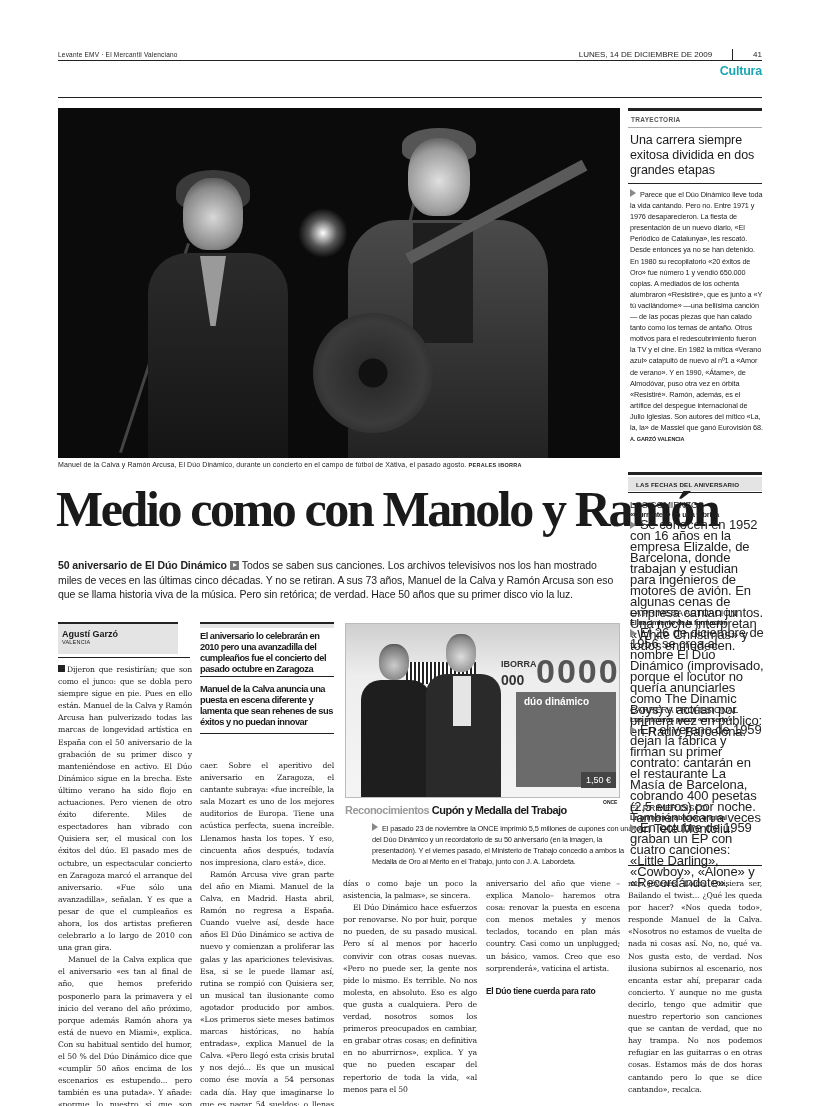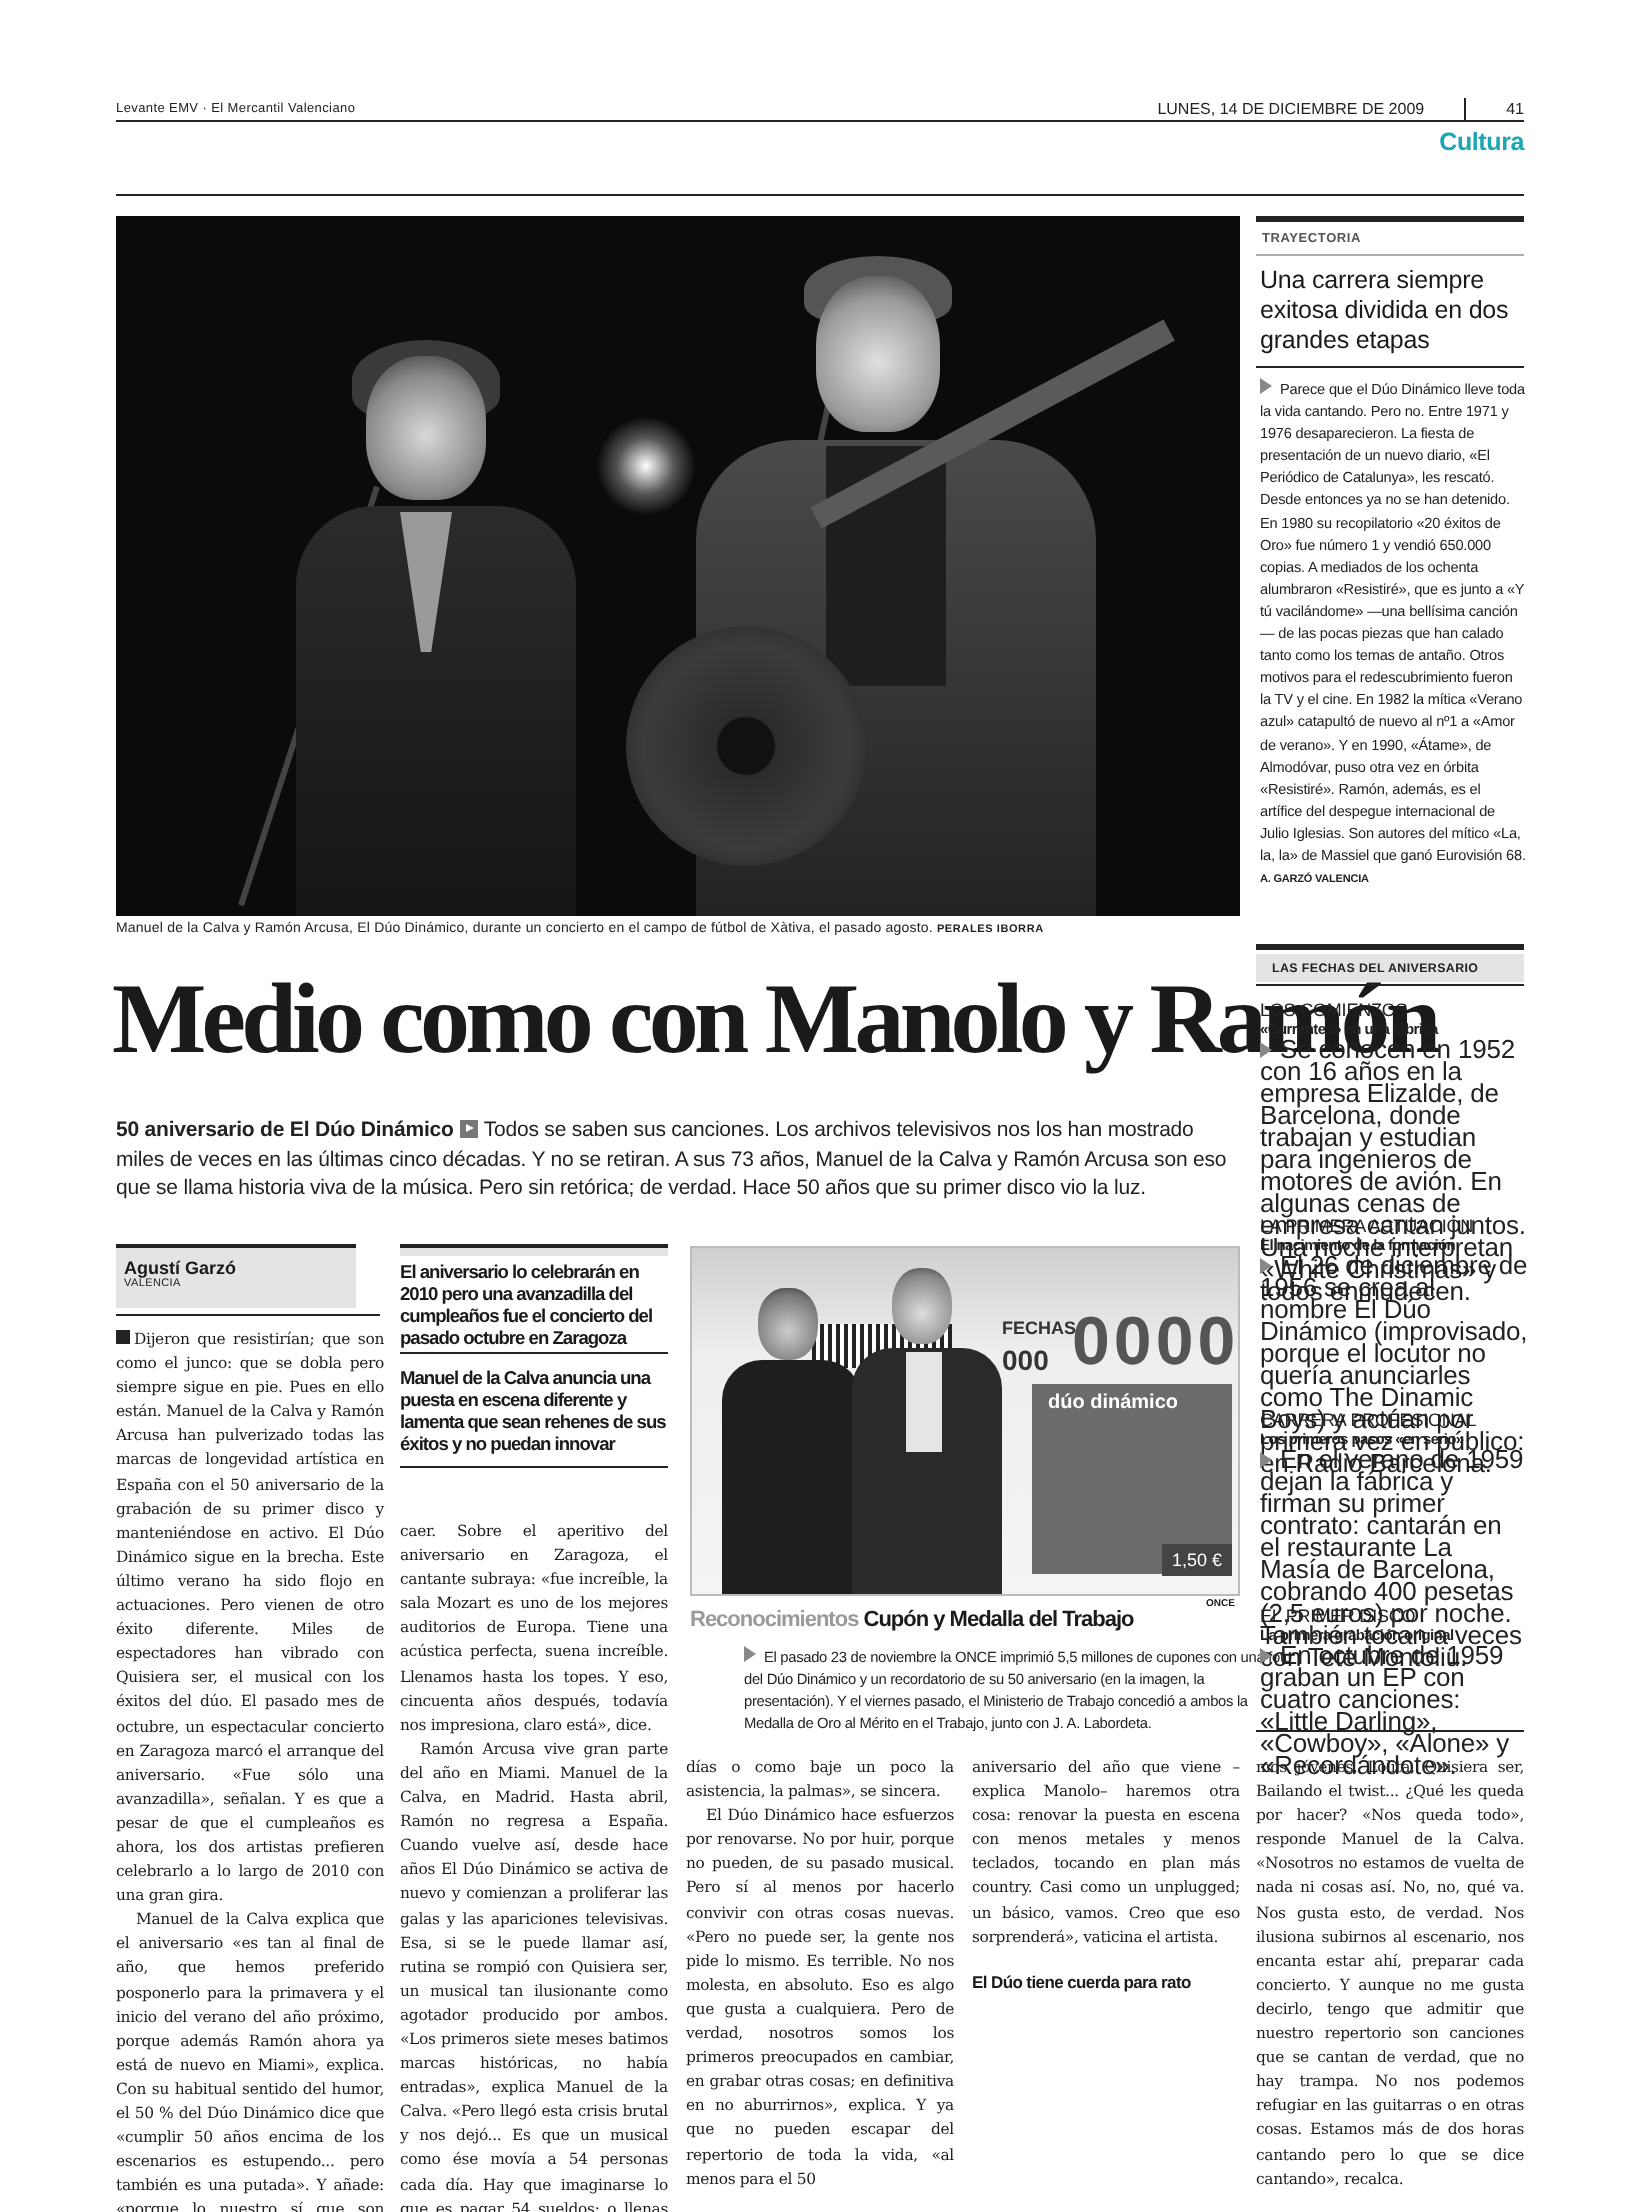--- a/index.html
+++ b/index.html
@@ -192,21 +192,21 @@
   <p class="subhead">El Dúo tiene cuerda para rato</p>
 </div>
 
 <div class="abs col col5">
   <p class="first">mos jóvenes, Lolita, Quisiera ser, Bailando el twist... ¿Qué les queda por hacer? «Nos queda todo», responde Manuel de la Calva. «Nosotros no estamos de vuelta de nada ni cosas así. No, no, qué va. Nos gusta esto, de verdad. Nos ilusiona subirnos al escenario, nos encanta estar ahí, preparar cada concierto. Y aunque no me gusta decirlo, tengo que admitir que nuestro repertorio son canciones que se cantan de verdad, que no hay trampa. No nos podemos refugiar en las guitarras o en otras cosas. Estamos más de dos horas cantando pero lo que se dice cantando», recalca.</p>
 </div>
 
 <div class="abs photo2">
   <div class="bg"></div>
   <div class="barcode"></div>
-  <div class="serie">FECHAS</div>
+  <div class="serie">IBORRA</div>
   <div class="zeros3">000</div>
   <div class="zeros">0000</div>
   <div class="stamp"></div>
   <div class="stamp-title">dúo dinámico</div>
   <div class="price">1,50 €</div>
   <div class="man1">
       <div class="b"></div>
       <div class="h"></div>
     </div>
   <div class="man2">

